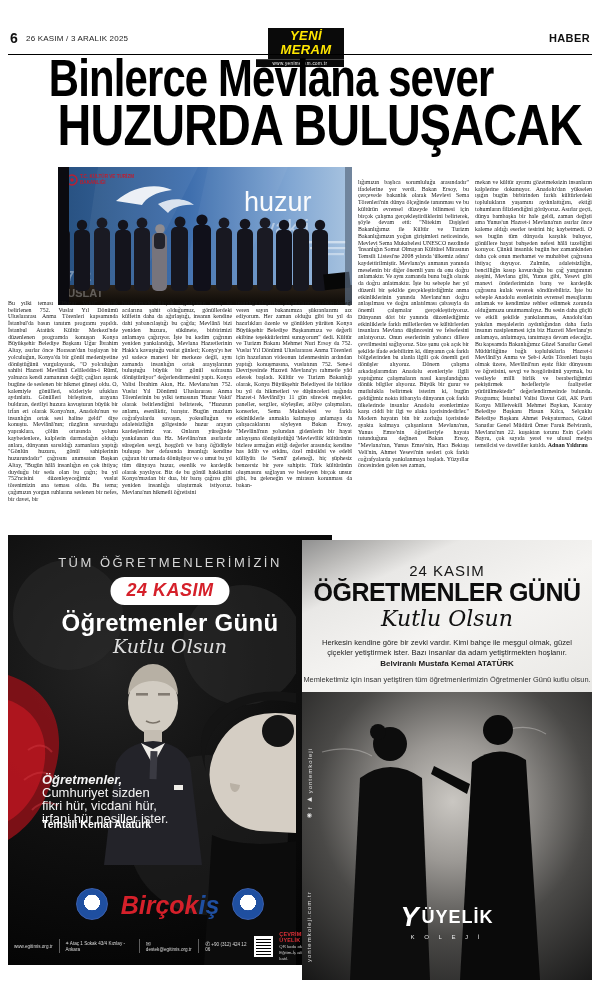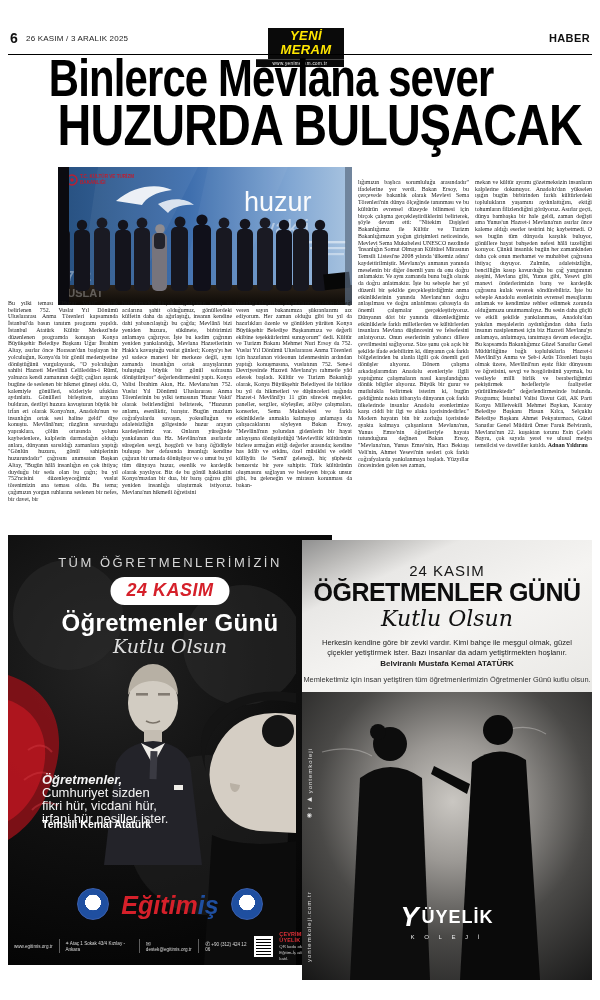--- a/index.html
+++ b/index.html
@@ -260,21 +260,21 @@
       </g>
     </svg>
     <div class="topline">TÜM ÖĞRETMENLERİMİZİN</div>
     <div class="pill"><span>24 KASIM</span></div>
     <div class="title">Öğretmenler Günü</div>
     <div class="script">Kutlu Olsun</div>
     <div class="quote"><i>Öğretmenler,</i><span> Cumhuriyet sizden fikri hür, vicdani hür, irfani hür nesiller ister.</span></div>
     <div class="author">Temsili Kemal Atatürk</div>
     <div class="brandrow">
       <span class="roundlogo"></span>
-      <span class="brand"><span class="r">Eğitim</span><span class="b">iş</span></span>
+      <span class="brand"><span class="r">Birçok</span><span class="b">iş</span></span>
       <span class="roundlogo"></span>
     </div>
     <div class="contact">
       <span>www.egitimis.org.tr</span>
       <span class="sep"></span>
       <span><span class="ic">⌖</span><span>Ataç 1 Sokak 43/4 Kızılay - Ankara</span></span>
       <span class="sep"></span>
       <span><span class="ic">✉</span><span>destek@egitimis.org.tr</span></span>
       <span class="sep"></span>
       <span><span class="ic">✆</span><span>+90 (312) 424 12 06</span></span>

